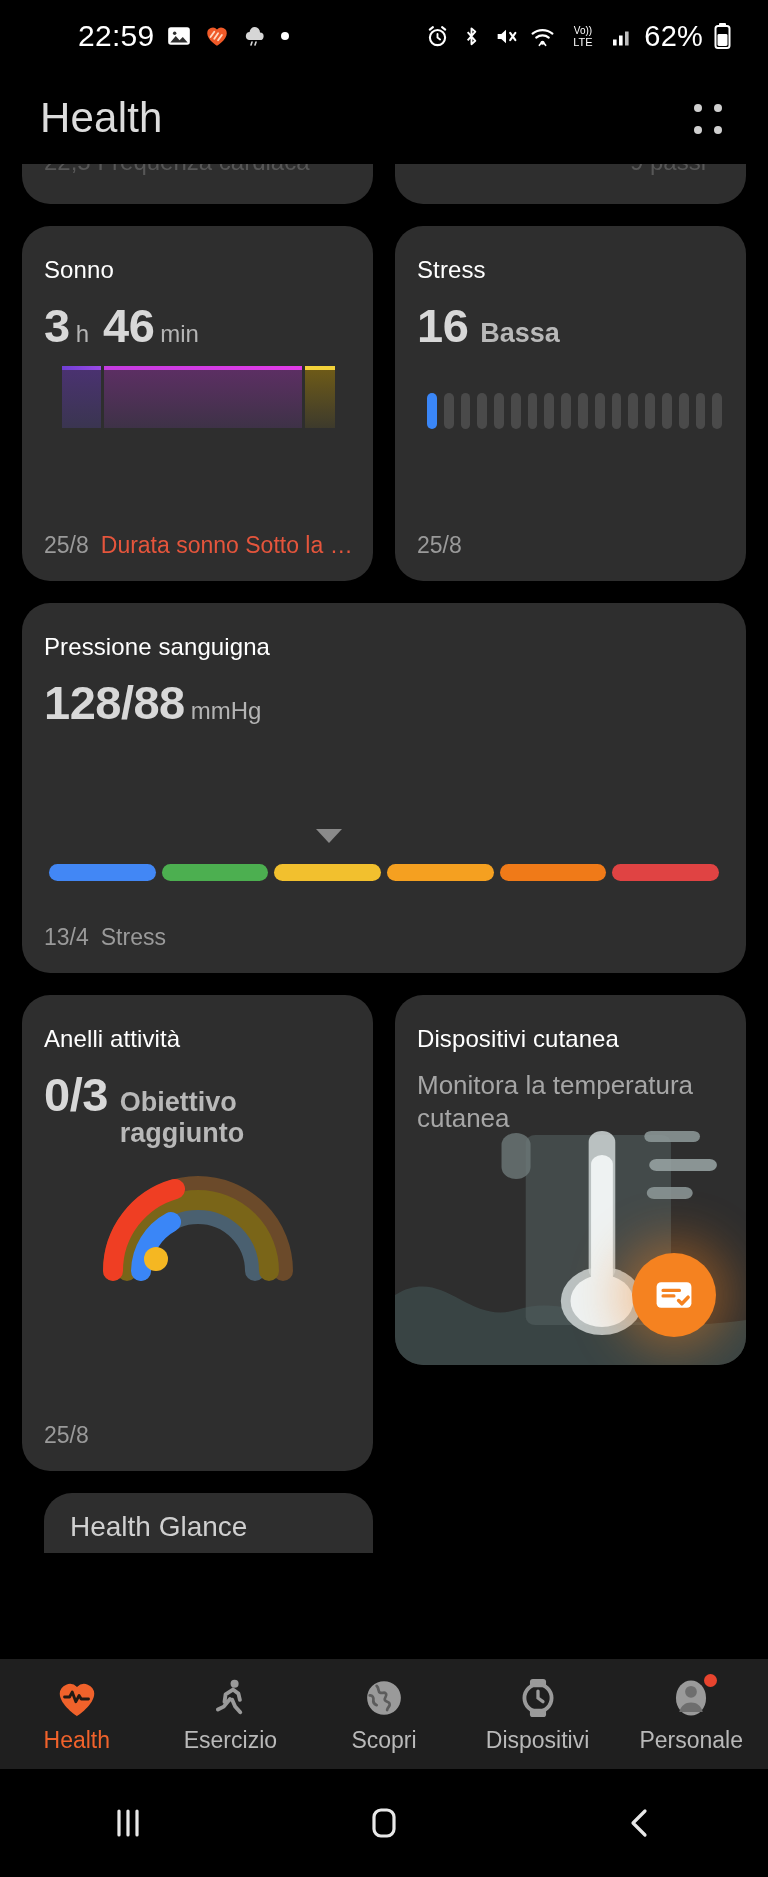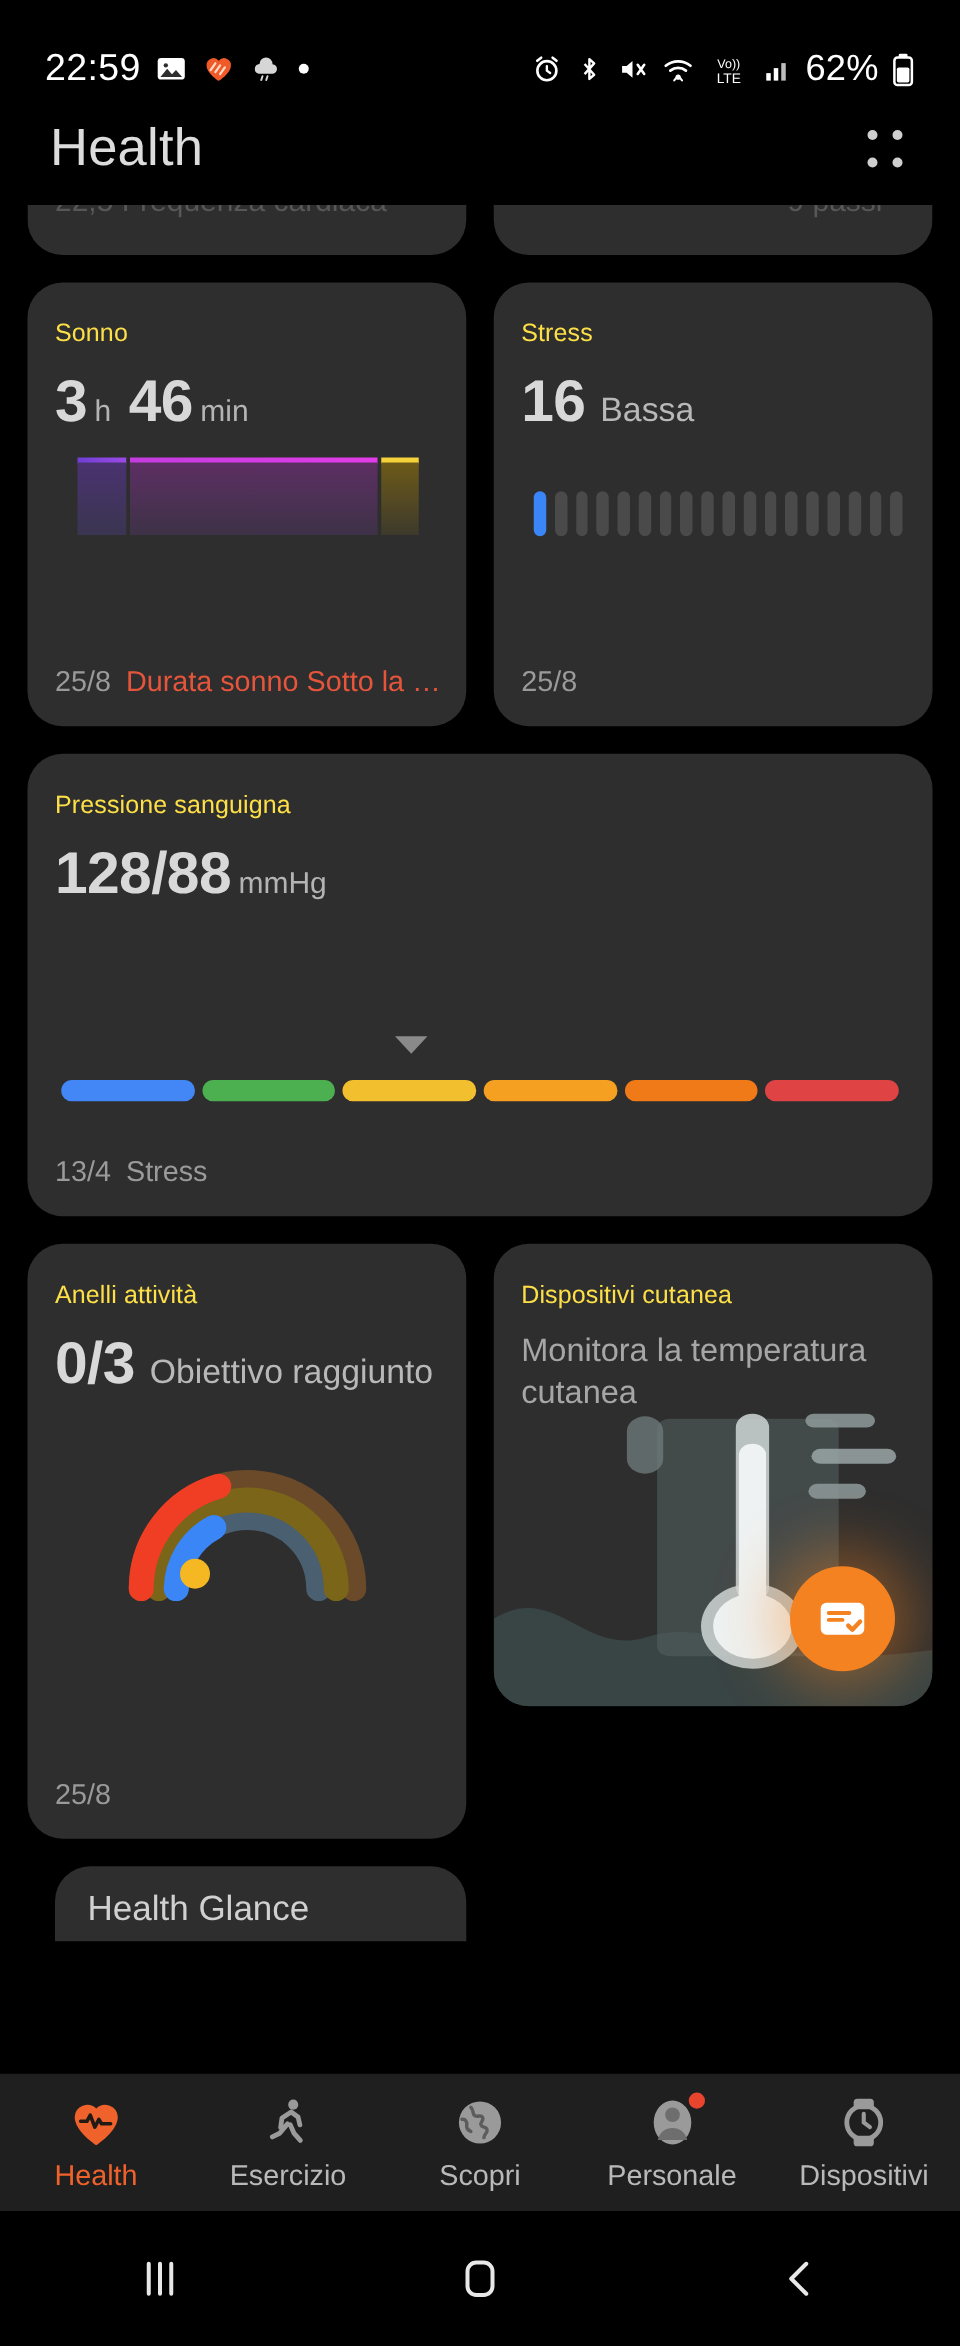--- a/index.html
+++ b/index.html
@@ -6,22 +6,22 @@
   html, body {
     width: 768px; height: 1877px;
     background: #000;
     font-family: "Liberation Sans", sans-serif;
     overflow: hidden;
   }
   .phone { position: relative; width: 768px; height: 1877px; background:#000; }
 
   
   .statusbar {
-    height: 72px; display:flex; align-items:flex-end;
-    padding: 0 36px; color:#fff;
+    height: 72px; display:flex; align-items:center;
+    padding: 0 36px; color:#fff;margin-left:42px;
   }
   .sb-left { display:flex; align-items:center; gap:11px; }
   .sb-time { font-size:30px; letter-spacing:0.3px; color:#fff; }
   .sb-right { margin-left:auto; display:flex; align-items:center; gap:10px; }
   .sb-pct { font-size:29px; color:#fff; letter-spacing:0.2px; }
   .ic { display:inline-block; line-height:0; }
 
   
   .appbar {
     height: 92px; display:flex; align-items:center;
@@ -42,25 +42,25 @@
     position:absolute; top:164px; left:0; right:0; bottom:198px;
     overflow:hidden;
   }
   .grid { padding: 0 22px; }
   .row { display:flex; gap:22px; margin-bottom:22px; }
   .card {
     flex:1; background:#2e2e2e; border-radius:28px;
     position:relative; overflow:hidden;
   }
   .card-pad { padding: 30px 22px 0 22px; }
-  .card-title { font-size:20px; color:#fde047; letter-spacing:0.1px; }
+  .card-title { font-size:24px; color:#ffffff; letter-spacing:0.1px; }
   .card-value { margin-top:14px; display:flex; align-items:baseline; }
   .v-big { font-size:47px; color:#d8d8d8; font-weight:700; letter-spacing:-0.5px; }
   .v-unit { font-size:24px; color:#b4b4b4; margin-left:6px; }
-  .v-sub { font-size:27px; color:#b8b8b8; margin-left:12px; }
+  .v-sub { font-size:27px; color:#b8b8b8; margin-left:12px;font-weight:bold; }
   .card-foot {
     position:absolute; left:22px; right:14px; bottom:22px;
     font-size:23px; color:#9a9a9a; white-space:nowrap; overflow:hidden;
     text-overflow:ellipsis; display:flex; gap:12px; align-items:baseline;
   }
   .foot-warn { color:#e5553c; overflow:hidden; text-overflow:ellipsis; }
 
   
   .cut-row { display:flex; gap:22px; height:40px; overflow:hidden; margin-bottom:22px; }
   .cut-card {
@@ -434,39 +434,39 @@
             <circle cx="12" cy="12" r="9.2" fill="#9a9a9a"></circle>
             <path d="M8 5.4c1.6 1.3 0.4 3.1 1.9 3.7 1.4 0.6 2.5-.7 3.2.6.8 1.4-1.3 2.2-.6 3.5.6 1.2 2.3.5 2.6 2 .3 1.3-1.4 2-1.4 3.4M4.2 10.6c1.5-.2 2.3 1.2 2 2.6-.3 1.4.8 2.2 1.8 2.7" stroke="#5c5c5c" stroke-width="1.5" fill="none" stroke-linecap="round"></path>
           </svg>
       </div>
       <div class="nav-label">Scopri</div>
     </div>
 
     <div class="nav-item">
       <div class="nav-icon">
         <svg width="44" height="44" viewBox="0 0 24 24">
-            <ellipse cx="12" cy="12" rx="8.2" ry="9.6" fill="#9a9a9a"></ellipse>
-            <circle cx="12" cy="8.6" r="3.2" fill="#6e6e6e"></circle>
-            <path d="M5.6 19.6c0.8-3.4 3.3-5.2 6.4-5.2s5.6 1.8 6.4 5.2" fill="#6e6e6e"></path>
-          </svg>
-        <span class="nav-dot"></span>
-      </div>
-      <div class="nav-label">Personale</div>
-    </div>
-
-    <div class="nav-item">
-      <div class="nav-icon">
-        <svg width="44" height="44" viewBox="0 0 24 24">
             <rect x="7.6" y="1.6" width="8.8" height="4.6" rx="1.6" fill="#9a9a9a"></rect>
             <rect x="7.6" y="17.8" width="8.8" height="4.6" rx="1.6" fill="#9a9a9a"></rect>
             <circle cx="12" cy="12" r="7.4" fill="none" stroke="#9a9a9a" stroke-width="2.1"></circle>
             <path d="M12 8.2V12l2.7 2" stroke="#9a9a9a" stroke-width="1.8" fill="none" stroke-linecap="round"></path>
           </svg>
       </div>
       <div class="nav-label">Dispositivi</div>
+    </div>
+
+    <div class="nav-item">
+      <div class="nav-icon">
+        <svg width="44" height="44" viewBox="0 0 24 24">
+            <ellipse cx="12" cy="12" rx="8.2" ry="9.6" fill="#9a9a9a"></ellipse>
+            <circle cx="12" cy="8.6" r="3.2" fill="#6e6e6e"></circle>
+            <path d="M5.6 19.6c0.8-3.4 3.3-5.2 6.4-5.2s5.6 1.8 6.4 5.2" fill="#6e6e6e"></path>
+          </svg>
+        <span class="nav-dot"></span>
+      </div>
+      <div class="nav-label">Personale</div>
     </div>
   </div>
 
   <div class="sysnav">
     <div class="sys-btn">
       <svg width="44" height="40" viewBox="0 0 44 40">
           <path d="M13 8v24M22 8v24M31 8v24" stroke="#e8e8e8" stroke-width="3.2" stroke-linecap="round"></path>
         </svg>
     </div>
     <div class="sys-btn">

